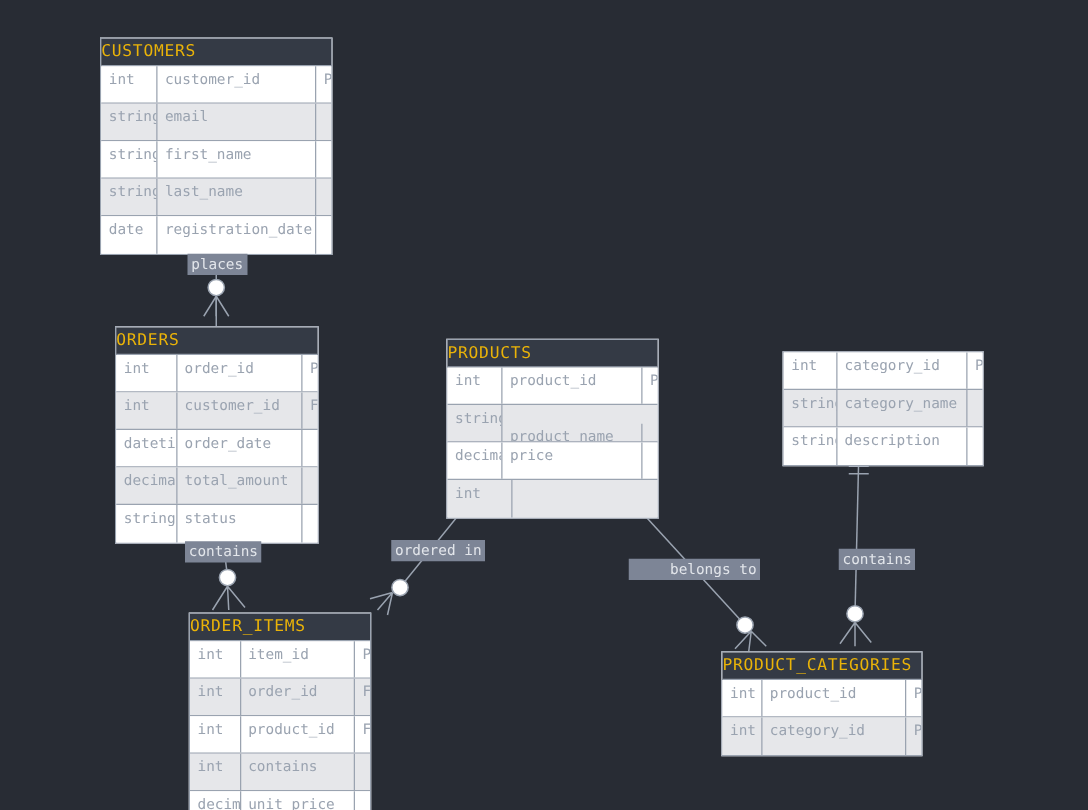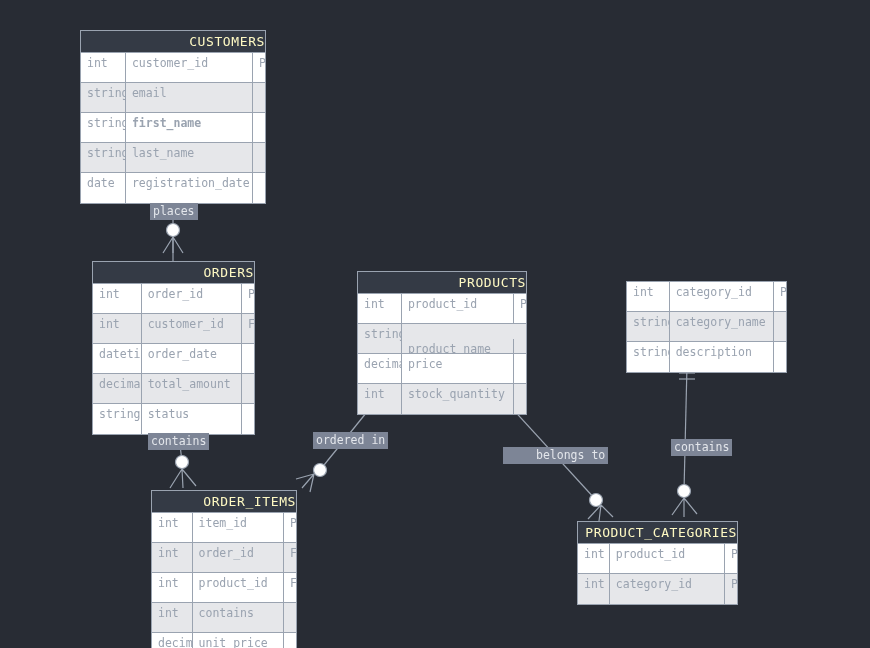--- a/index.html
+++ b/index.html
@@ -24,22 +24,22 @@
     pointer-events: none;
   }
   .entity {
     position: absolute;
     border: 1px solid #9aa3b0;
     box-sizing: border-box;
     background: #ffffff;
   }
   .entity-header {
     background: #343a45;
-    color: #fef9c3;
-    text-align: right;
+    color: #eab308;
+    text-align: left;
     font-size: 13px;
     letter-spacing: 0.6px;
     height: 22px;
     line-height: 22px;
     border-bottom: 1px solid #9aa3b0;
     box-sizing: border-box;
     white-space: nowrap;
     overflow: hidden;
   }
   .attr-row {
@@ -133,21 +133,21 @@
           <div class="cell" style="width: 138px;">customer_id</div>
           <div class="cell key" style="flex: 1 1 0%;">PK</div>
         </div>
         <div class="attr-row even">
           <div class="cell" style="width: 48px;">string</div>
           <div class="cell" style="width: 138px;">email</div>
           <div class="cell key" style="flex: 1 1 0%;"></div>
         </div>
         <div class="attr-row odd">
           <div class="cell" style="width: 48px;">string</div>
-          <div class="cell" style="width: 138px; font-weight: bold;">first_name</div>
+          <div class="cell" style="width: 138px;">first_name</div>
           <div class="cell key" style="flex: 1 1 0%;"></div>
         </div>
         <div class="attr-row even">
           <div class="cell" style="width: 48px;">string</div>
           <div class="cell" style="width: 138px;">last_name</div>
           <div class="cell key" style="flex: 1 1 0%;"></div>
         </div>
         <div class="attr-row odd">
           <div class="cell" style="width: 48px;">date</div>
           <div class="cell" style="width: 138px;">registration_date</div>
@@ -194,21 +194,20 @@
           <div class="cell" style="width: 138px; margin-top: 15px;">product_name</div>
           <div class="cell key" style="flex: 1 1 0%;"></div>
         </div>
         <div class="attr-row odd">
           <div class="cell" style="width: 52px;">decimal</div>
           <div class="cell" style="width: 138px;">price</div>
           <div class="cell key" style="flex: 1 1 0%;"></div>
         </div>
         <div class="attr-row even">
           <div class="cell" style="width: 52px;">int</div>
-          <div class="cell" style="width: 138px;">stock_quantity</div>
           <div class="cell key" style="flex: 1 1 0%;"></div>
         </div>
       </div>
       <div class="entity" style="left: 626px; top: 281px; width: 161px;">
         <div class="attr-row odd">
           <div class="cell" style="width: 52px;">int</div>
           <div class="cell" style="width: 133px;">category_id</div>
           <div class="cell key" style="flex: 1 1 0%;">PK</div>
         </div>
         <div class="attr-row even">

